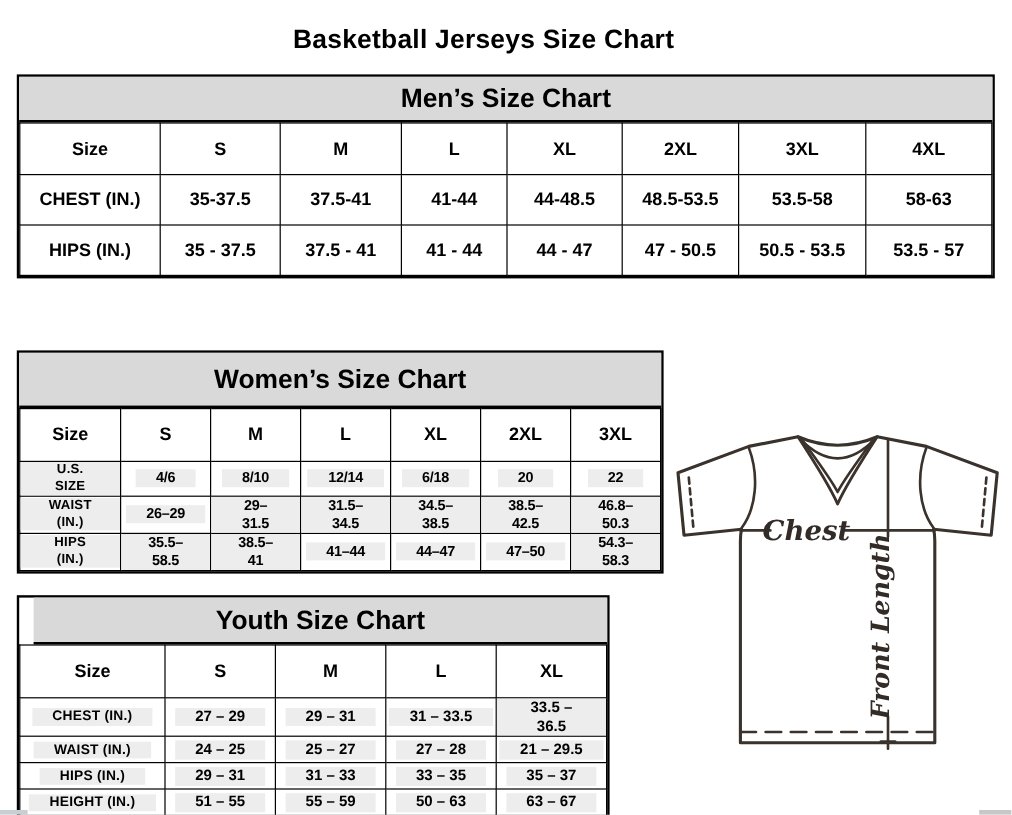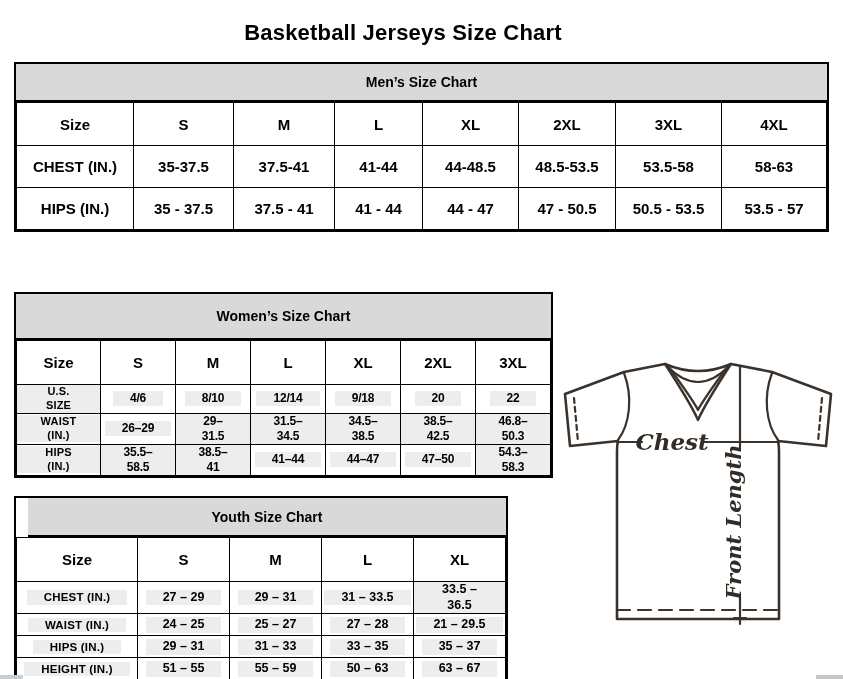--- a/index.html
+++ b/index.html
@@ -9,21 +9,21 @@
     overflow:hidden;
   }
   .page-title{
     position:absolute;left:0;top:6px;width:806px;text-align:center;
     font-size:22px;font-weight:bold;letter-spacing:0.2px;margin-top:14px;
   }
   .chart{position:absolute;border:2px solid #000;background:#fff;}
   .chart-title{
     background:#d9d9d9;border-bottom:2px solid #000;
     display:flex;align-items:center;justify-content:center;
-    font-weight:bold;font-size:14px;
+    font-weight:bold;font-size:22px;
   }
   table{width:100%;border-collapse:collapse;table-layout:fixed;}
   th,td{border:1px solid #000;text-align:center;vertical-align:middle;
         font-weight:bold;padding:0;overflow:hidden;}
   
   #men{left:14px;top:62px;width:811px;}
   #men .chart-title{height:36px;}
   #men th{height:42px;font-size:15px;}
   #men td{height:41px;font-size:15px;}
   
@@ -123,21 +123,21 @@
       <th>L</th>
       <th>XL</th>
       <th>2XL</th>
       <th>3XL</th>
     </tr>
     <tr>
       <td class="rowlabel"><span class="hl">U.S. SIZE</span></td>
       <td><span class="hl">4/6</span></td>
       <td><span class="hl">8/10</span></td>
       <td><span class="hl">12/14</span></td>
-      <td><span class="hl">9/18</span></td>
+      <td><span class="hl">6/18</span></td>
       <td><span class="hl">20</span></td>
       <td><span class="hl">22</span></td>
     </tr>
     <tr>
       <td class="rowlabel"><span class="hl">WAIST (IN.)</span></td>
       <td><span class="hl">26–29</span></td>
       <td><span class="hl">29–31.5</span></td>
       <td><span class="hl">31.5–34.5</span></td>
       <td><span class="hl">34.5–38.5</span></td>
       <td><span class="hl">38.5–42.5</span></td>

